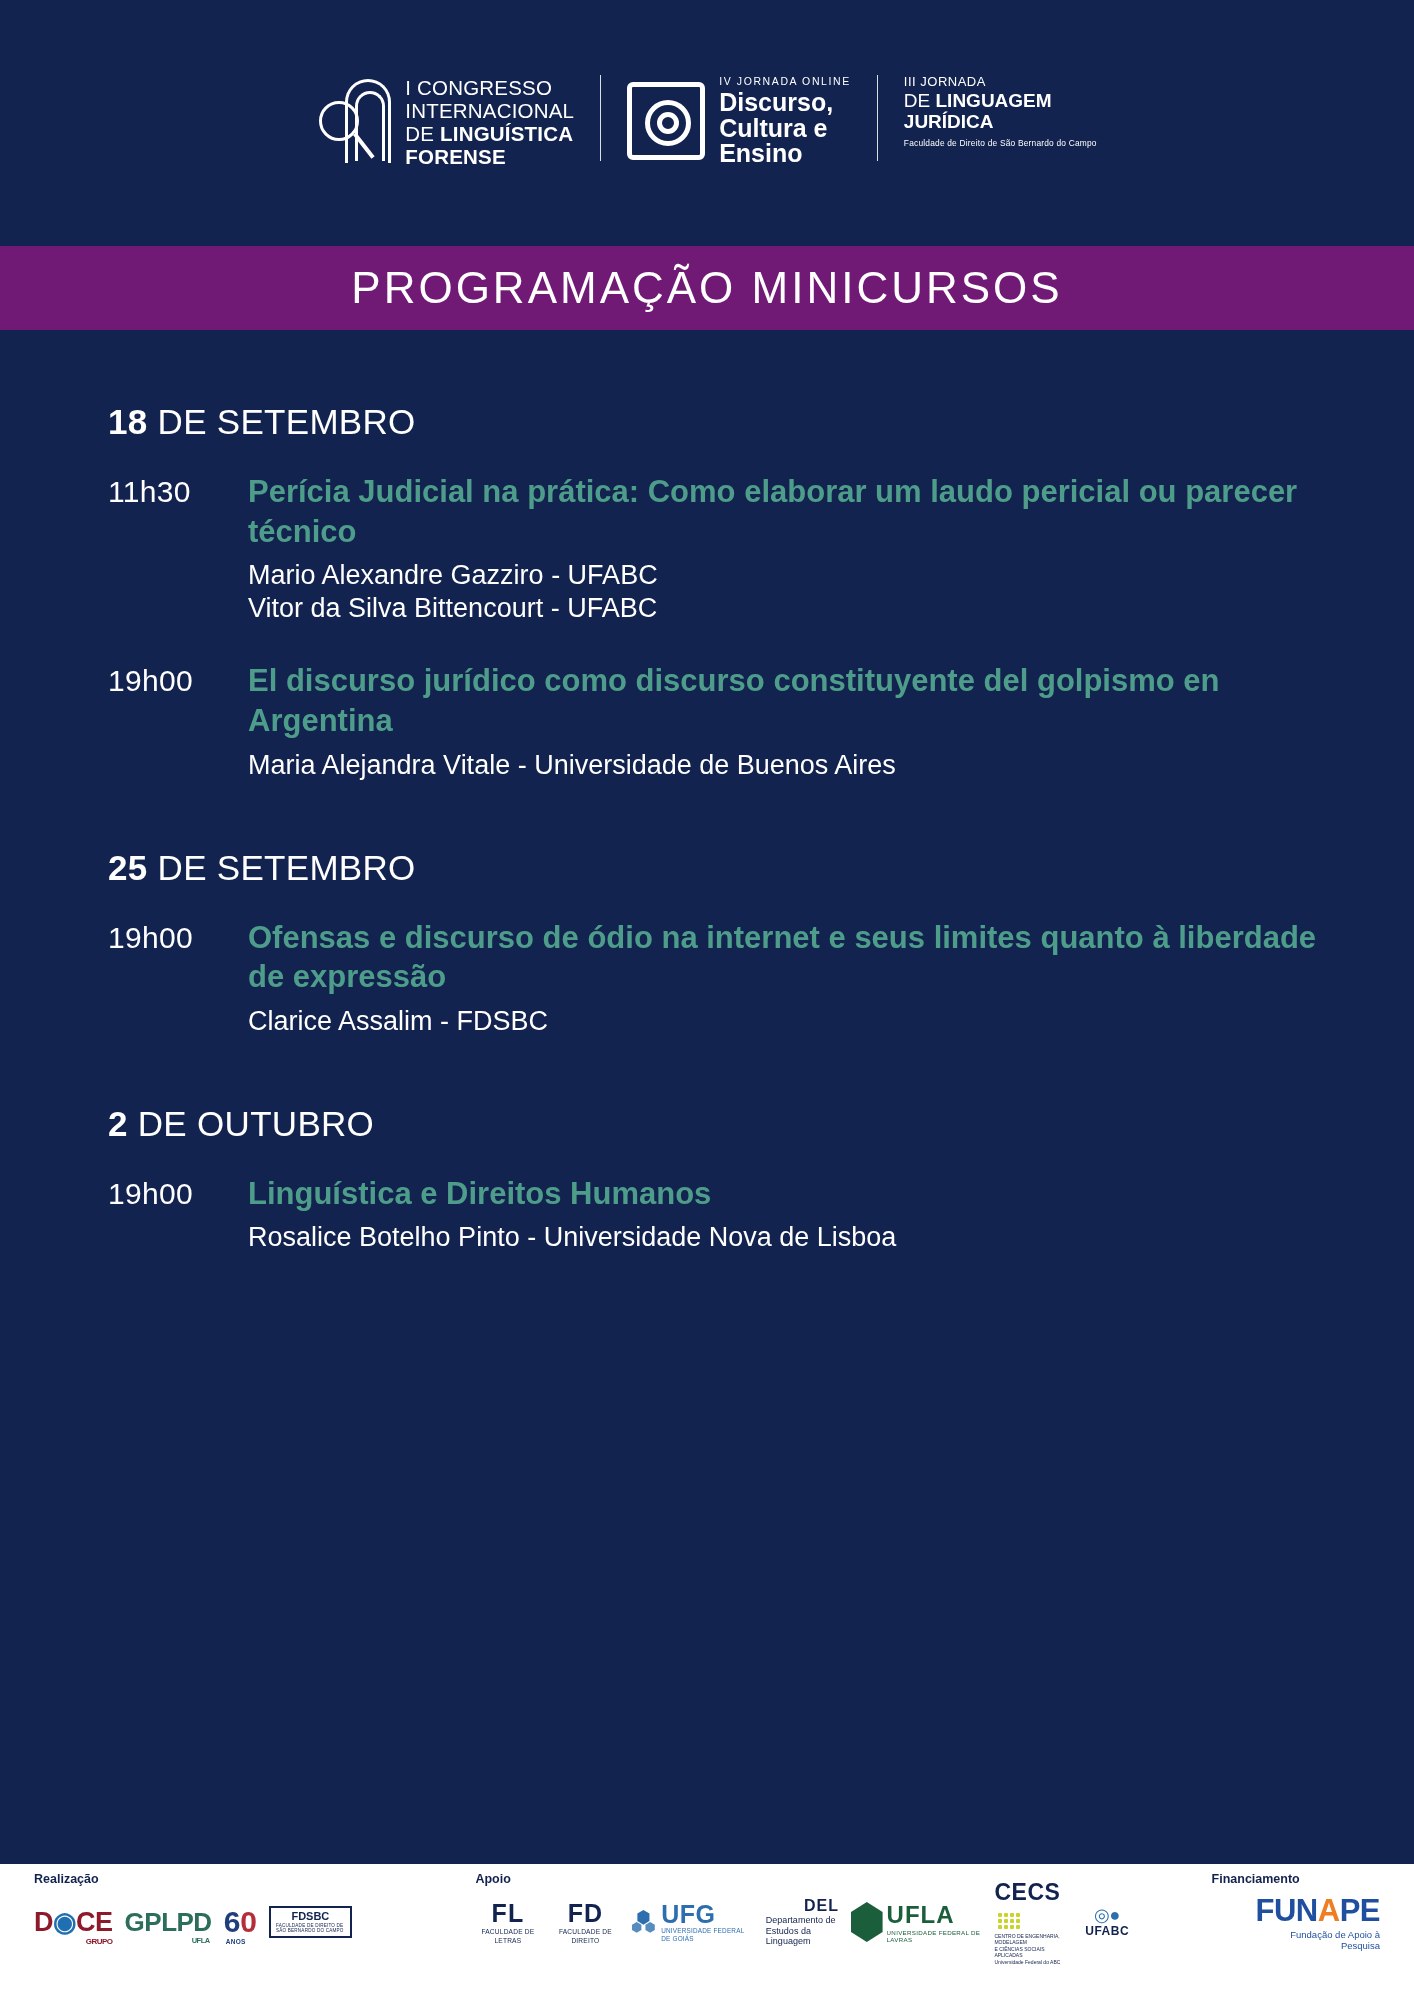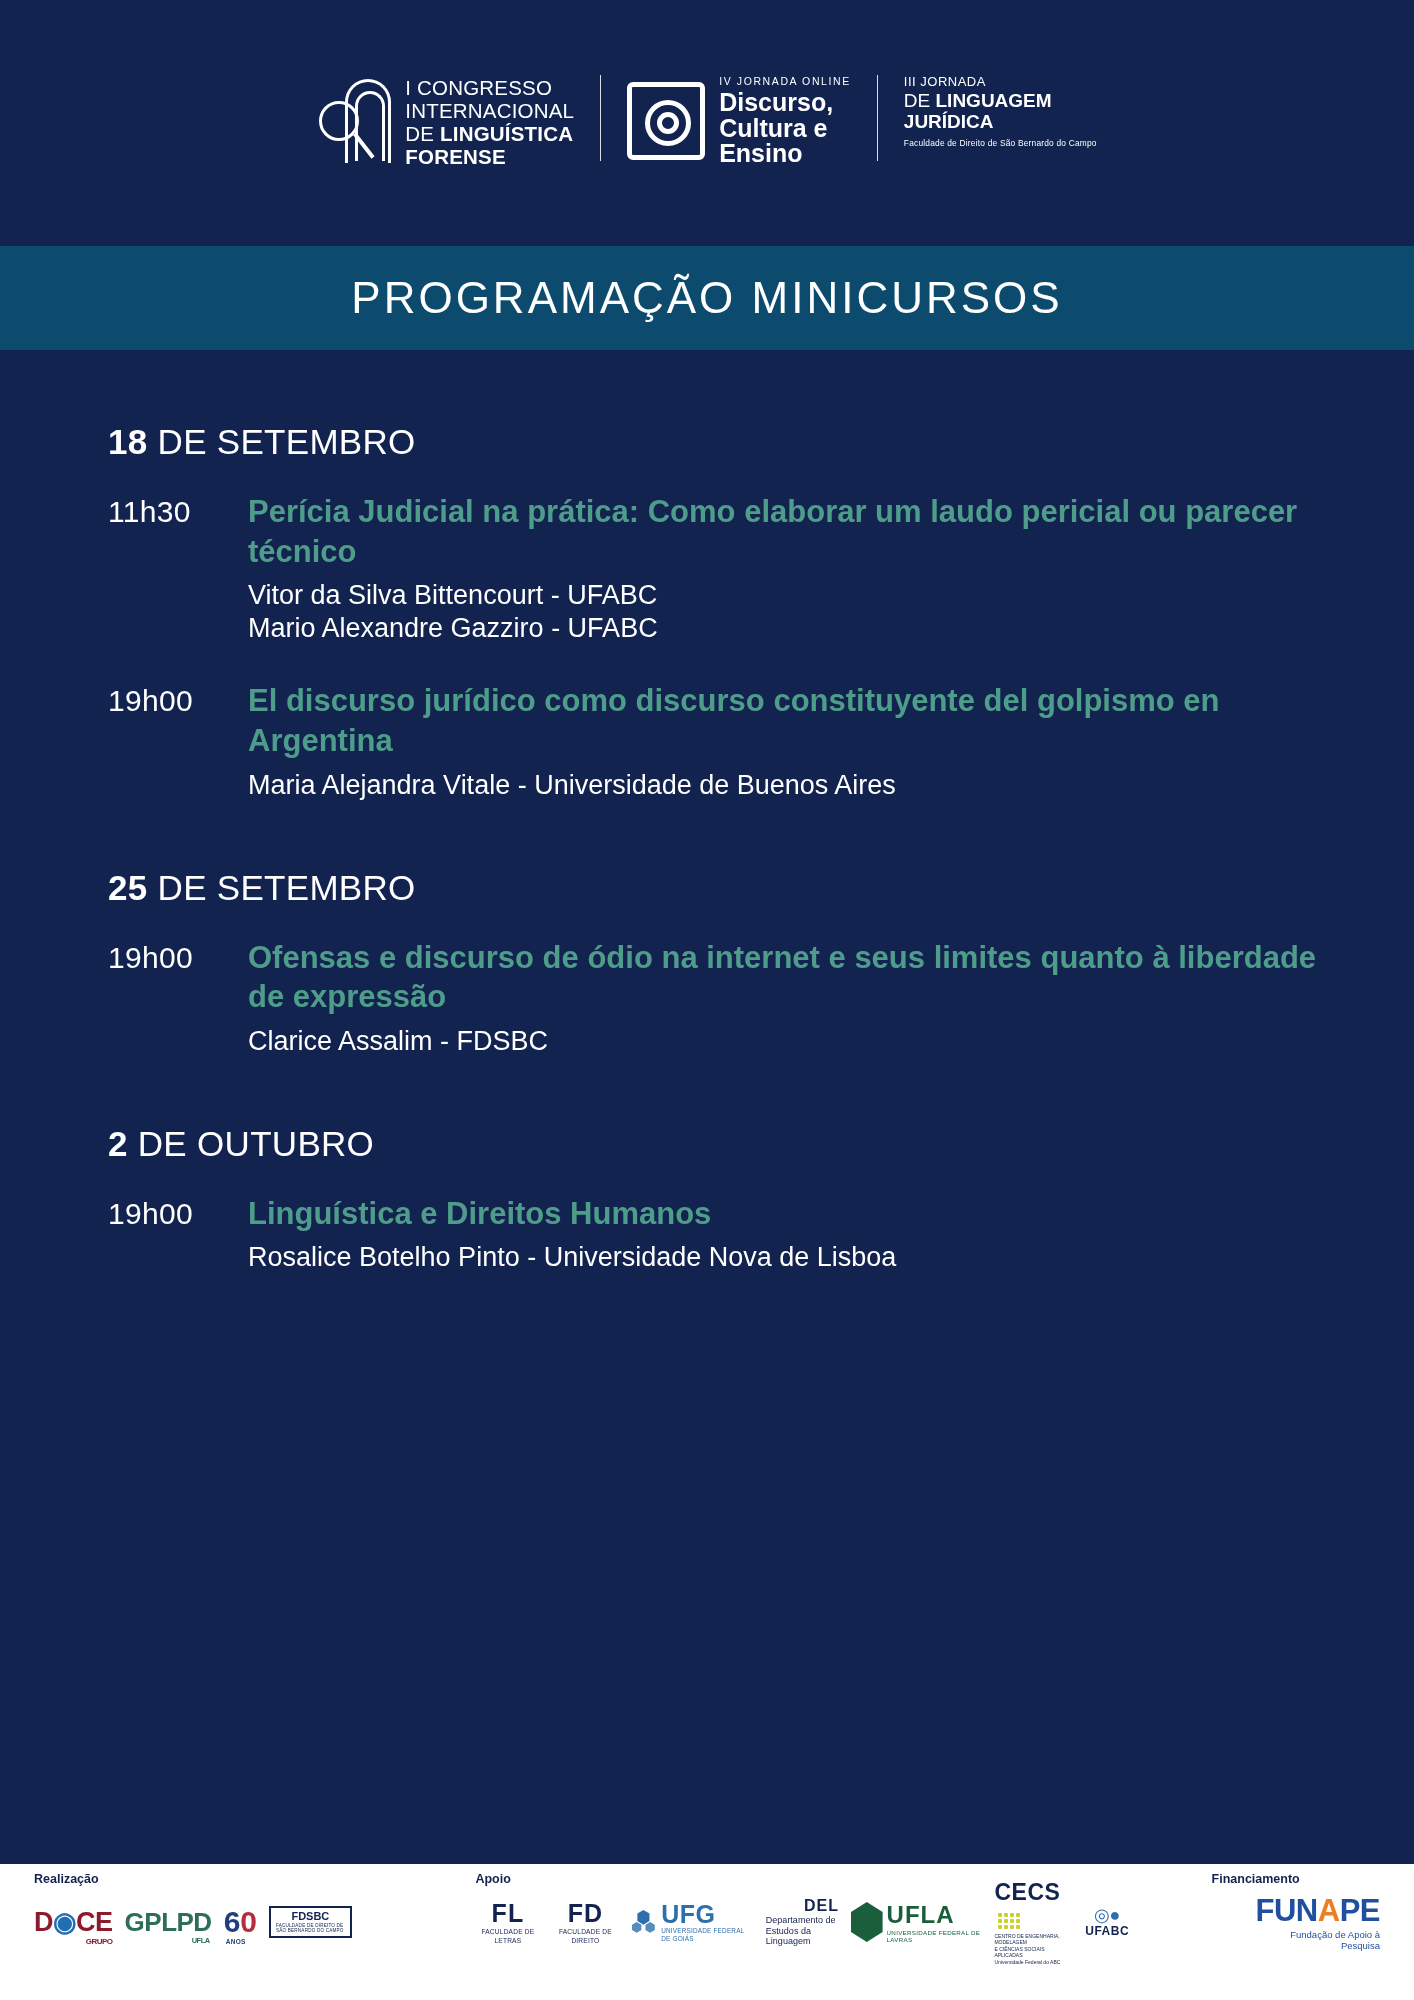--- a/index.html
+++ b/index.html
@@ -131,22 +131,22 @@
   
   .l3-text { color: #fff; line-height: 1.14; }
   .l3-1 { font-size: 13px; letter-spacing: .5px; }
   .l3-2 { font-size: 19px; }
   .l3-2 b { font-weight: 700; }
   .l3-3 { font-size: 19px; font-weight: 700; }
   .l3-sub { font-size: 8.4px; margin-top: 6px; letter-spacing: .2px; }
 
   
   .titlebar {
-    height: 104px;
-    background: #0c4a6e;
+    height: 84px;
+    background: #701a75;
     display: flex;
     align-items: center;
     justify-content: center;
   }
   .titlebar h1 {
     color: #ffffff;
     font-size: 44px;
     font-weight: 400;
     letter-spacing: 3px;
   }
@@ -333,22 +333,22 @@
 
   <div class="content">
 
     <div class="day-block">
       <div class="day"><b>18</b><span class="light"> DE SETEMBRO</span></div>
 
       <div class="session">
         <div class="time">11h30</div>
         <div class="sess-body">
           <div class="sess-title">Perícia Judicial na prática: Como elaborar um laudo pericial ou parecer técnico</div>
+          <div class="sess-speaker">Mario Alexandre Gazziro - UFABC</div>
           <div class="sess-speaker">Vitor da Silva Bittencourt - UFABC</div>
-          <div class="sess-speaker">Mario Alexandre Gazziro - UFABC</div>
         </div>
       </div>
 
       <div class="session">
         <div class="time">19h00</div>
         <div class="sess-body">
           <div class="sess-title">El discurso jurídico como discurso constituyente del golpismo en Argentina</div>
           <div class="sess-speaker">Maria Alejandra Vitale - Universidade de Buenos Aires</div>
         </div>
       </div>

